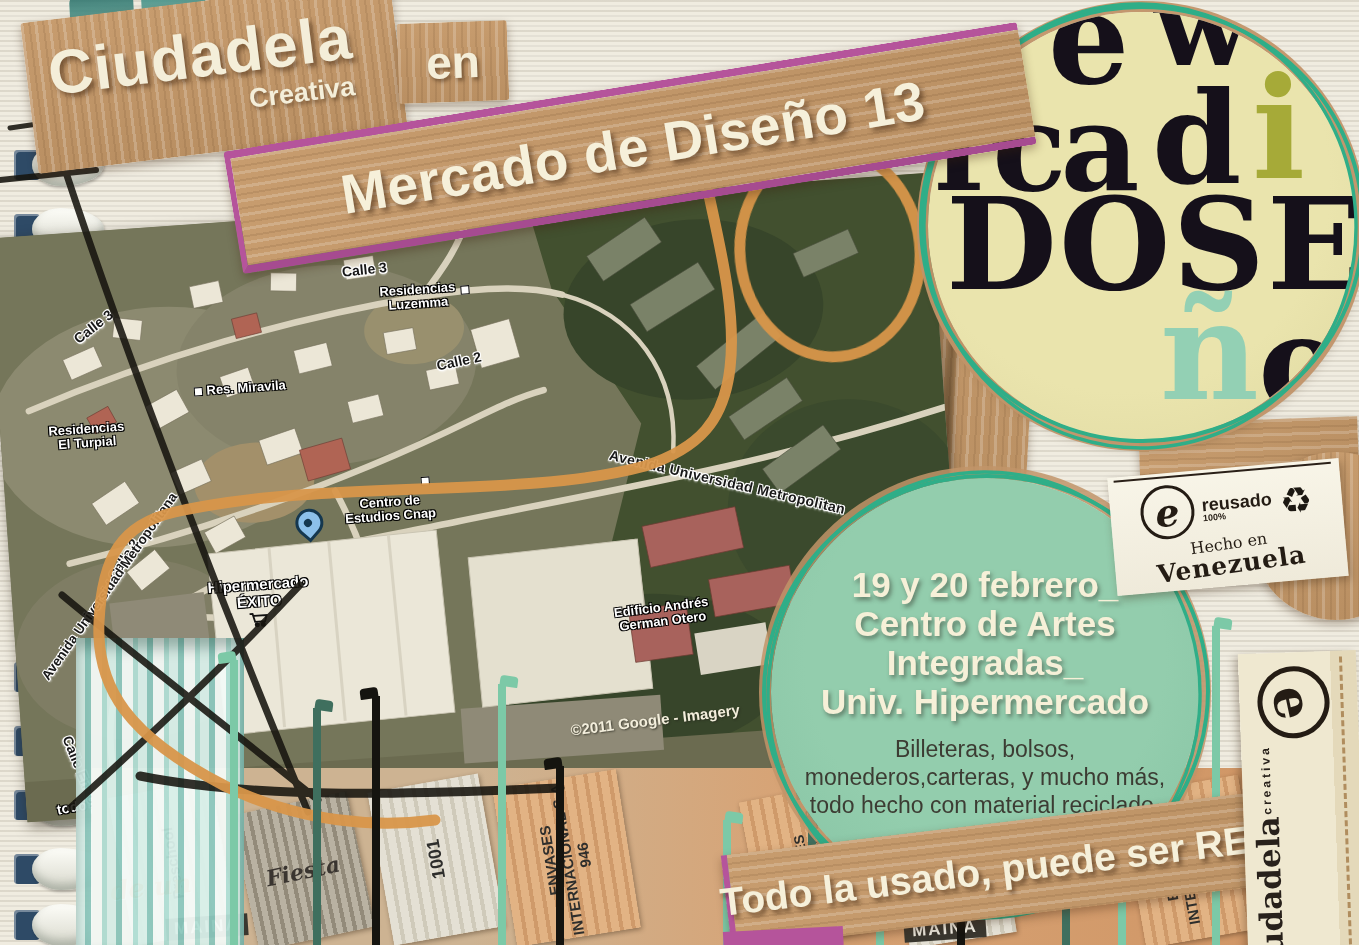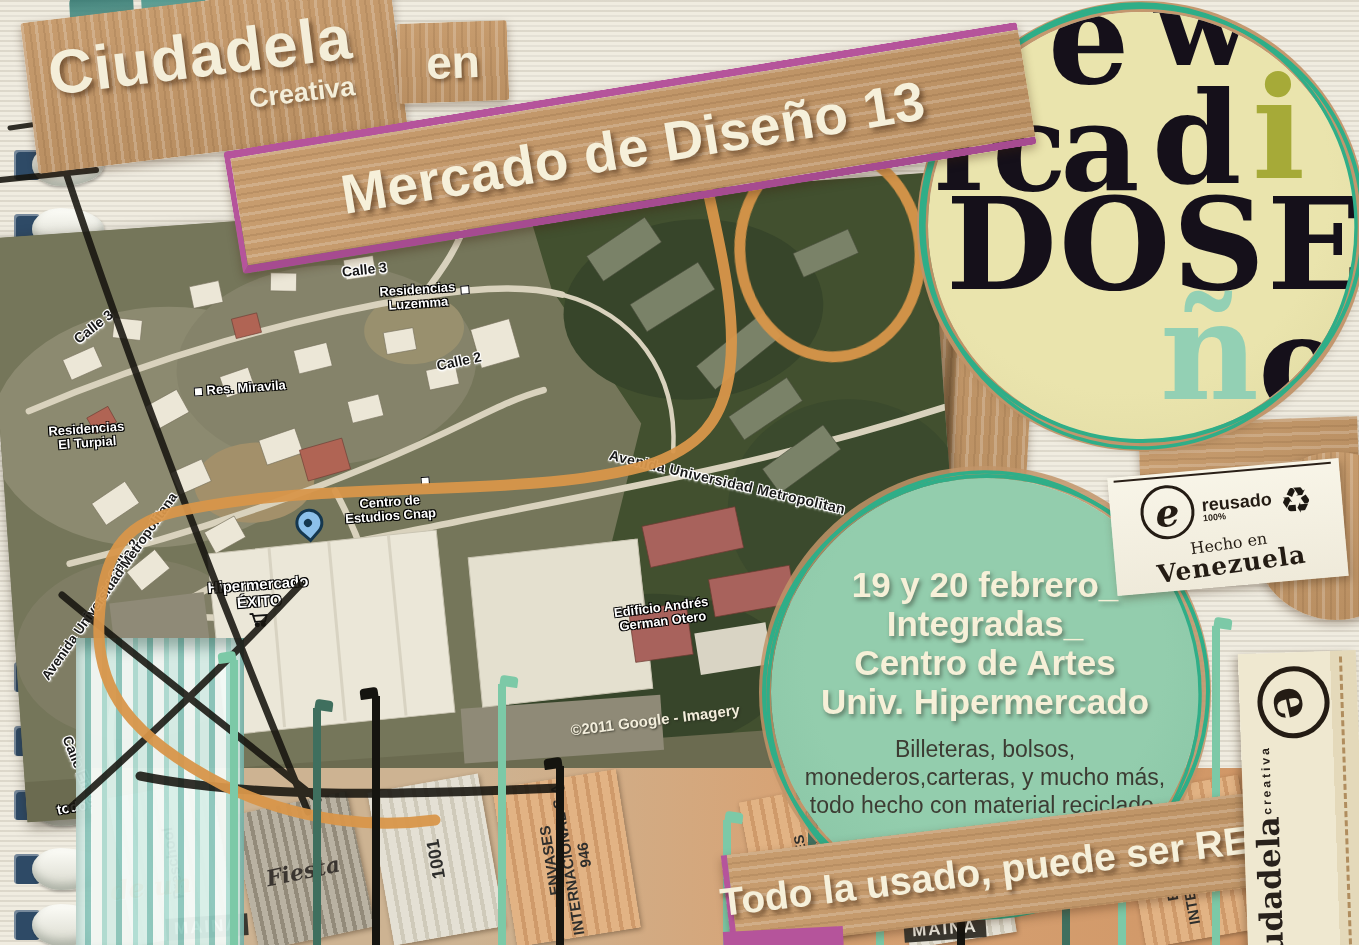--- a/index.html
+++ b/index.html
@@ -469,22 +469,22 @@
     <span class="lc-letter lc-r4b">ñ</span>
     <span class="lc-letter lc-r4c">o</span>
   </div>
   <svg class="scribble" style="left:912px;top:-4px" width="460" height="460" viewBox="0 0 460 460">
     <ellipse cx="230" cy="228" rx="221" ry="217" stroke="#2fae88" stroke-width="4" fill="none" transform="rotate(3 230 228)"></ellipse>
     <ellipse cx="228" cy="230" rx="216" ry="222" stroke="#2fae88" stroke-width="3.4" fill="none" transform="rotate(-4 228 230)"></ellipse>
   </svg>
 
   <div class="event-circle">
     <div class="ev-head">19 y 20 febrero_</div>
+    <div class="ev-head">Centro de Artes</div>
     <div class="ev-head">Integradas_</div>
-    <div class="ev-head">Centro de Artes</div>
     <div class="ev-head">Univ. Hipermercado</div>
     <div class="ev-desc">Billeteras, bolsos, monederos,carteras, y mucho más, todo hecho con material reciclado.</div>
   </div>
   <svg class="scribble" style="left:756px;top:464px;z-index:6" width="460" height="460" viewBox="0 0 460 460">
     <ellipse cx="230" cy="228" rx="222" ry="216" stroke="#2fae88" stroke-width="4" fill="none" transform="rotate(-5 230 228)"></ellipse>
     <ellipse cx="228" cy="231" rx="216" ry="223" stroke="#2fae88" stroke-width="3.4" fill="none" transform="rotate(4 228 231)"></ellipse>
   </svg>
 
   <div class="cb-circle cardboard"></div>
   <div class="stamp">

